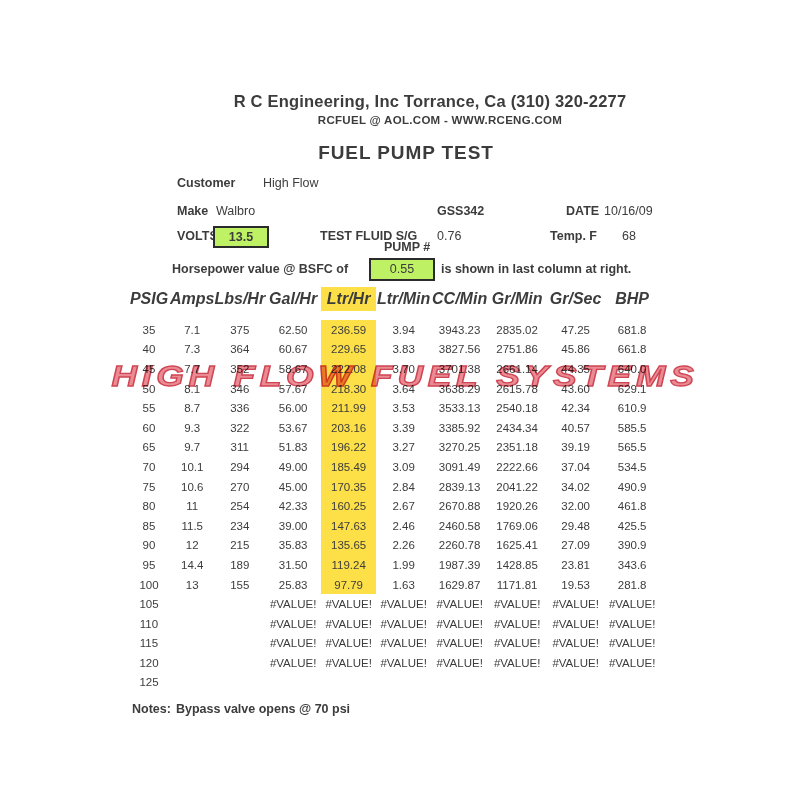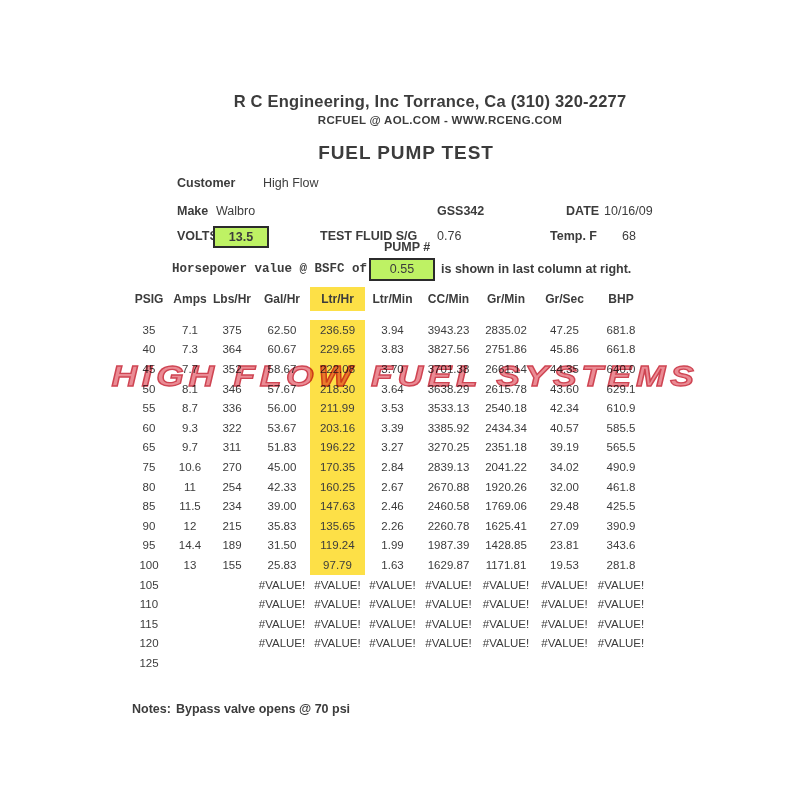--- a/index.html
+++ b/index.html
@@ -10,21 +10,21 @@
   }
   .abs{position:absolute;white-space:nowrap;}
   .b{font-weight:bold;}
   .company{left:70px;top:92px;width:720px;text-align:center;font-size:16.5px;font-weight:bold;letter-spacing:.2px;}
   .contact{left:80px;top:114px;width:720px;text-align:center;font-size:11.5px;font-weight:bold;letter-spacing:.3px;}
   .title{left:100px;top:142px;width:612px;text-align:center;font-size:19px;font-weight:bold;letter-spacing:.9px;}
   .infotext{font-size:12.5px;}
   .box{position:absolute;border:2px solid #2b2b2b;text-align:center;font-size:12.5px;background:#bef264;}
   table{position:absolute;left:128px;top:287px;border-collapse:collapse;table-layout:fixed;z-index:1;}
   th,td{padding:0;margin:0;text-align:center;font-size:11.5px;height:19.6px;white-space:nowrap;font-weight:normal;}
-  thead th{font-weight:bold;font-size:12px;height:24px;vertical-align:middle;}
+  thead th{font-weight:bold;font-size:16px;height:24px;vertical-align:middle;font-style:italic;}
   tr.spacer td{height:9px;}
   .hl{background:#fde047;}
   td.c0,td.c1{font-weight:normal;}
   .watermark{
     position:absolute;left:90px;top:359px;width:630px;text-align:center;z-index:5;
     font-size:30px;font-weight:bold;font-style:italic;letter-spacing:4px;white-space:nowrap;
     transform:scaleX(1.18);transform-origin:center;
     -webkit-text-stroke:1.3px #cf4553;mix-blend-mode:multiply;
   }
   .notes{top:702px;font-size:12.5px;font-weight:bold;}
@@ -48,21 +48,21 @@
   <span class="abs infotext b" style="left:566px;top:204px;">DATE</span>
   <span class="abs infotext" style="left:604px;top:204px;">10/16/09</span>
 
   <span class="abs infotext b" style="left:177px;top:229px;">VOLTS</span>
   <span class="box" style="left:213px;top:226px;width:52px;height:18px;line-height:18px;font-weight:bold;">13.5</span>
   <span class="abs infotext b" style="left:320px;top:229px;">TEST FLUID  S/G</span>
   <span class="abs infotext" style="left:437px;top:229px;">0.76</span>
   <span class="abs infotext b" style="left:550px;top:229px;">Temp.  F</span>
   <span class="abs infotext" style="left:622px;top:229px;">68</span>
 
-  <span class="abs infotext b" style="left:172px;top:262px;font-family:Liberation Mono, monospace;">Horsepower value @  BSFC of</span>
+  <span class="abs infotext b" style="left:172px;top:262px;">Horsepower value @  BSFC of</span>
   <span class="box" style="left:369px;top:258px;width:62px;height:19px;line-height:19px;">0.55</span>
   <span class="abs infotext b" style="left:441px;top:262px;">is shown in last column at right.</span>
 
   <table id="test-table">
     <colgroup id="cols">
         <col style="width: 42px;">
         <col style="width: 40px;">
         <col style="width: 44px;">
         <col style="width: 56px;">
         <col style="width: 55px;">
@@ -168,20 +168,32 @@
           <td class="c2">311</td>
           <td class="c3">51.83</td>
           <td class="c4 hl">196.22</td>
           <td class="c5">3.27</td>
           <td class="c6">3270.25</td>
           <td class="c7">2351.18</td>
           <td class="c8">39.19</td>
           <td class="c9">565.5</td>
         </tr>
         <tr>
+          <td class="c0">70</td>
+          <td class="c1">10.1</td>
+          <td class="c2">294</td>
+          <td class="c3">49.00</td>
+          <td class="c4 hl">185.49</td>
+          <td class="c5">3.09</td>
+          <td class="c6">3091.49</td>
+          <td class="c7">2222.66</td>
+          <td class="c8">37.04</td>
+          <td class="c9">534.5</td>
+        </tr>
+        <tr>
           <td class="c0">75</td>
           <td class="c1">10.6</td>
           <td class="c2">270</td>
           <td class="c3">45.00</td>
           <td class="c4 hl">170.35</td>
           <td class="c5">2.84</td>
           <td class="c6">2839.13</td>
           <td class="c7">2041.22</td>
           <td class="c8">34.02</td>
           <td class="c9">490.9</td>

